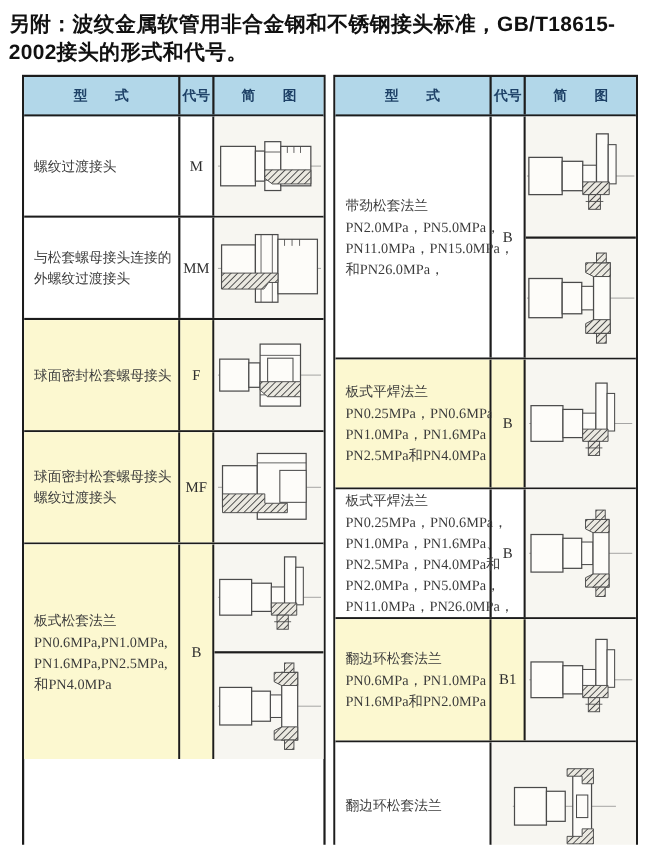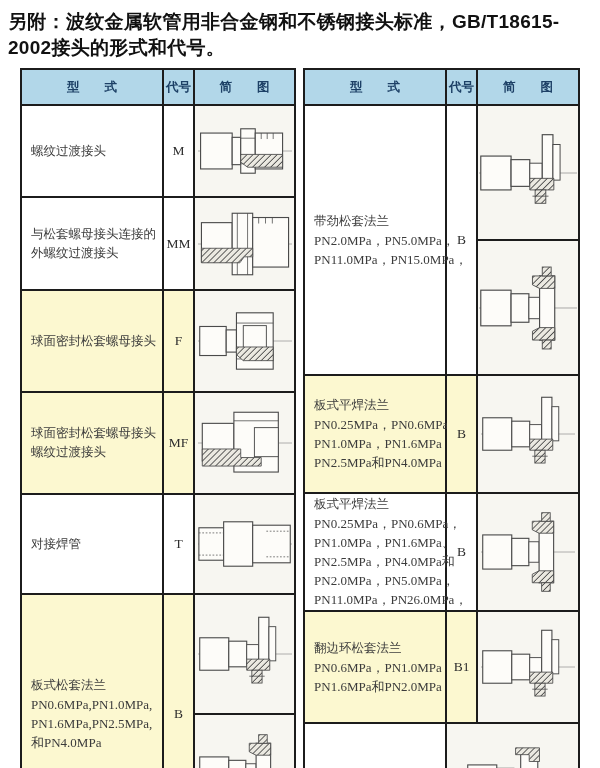--- a/index.html
+++ b/index.html
@@ -19,22 +19,22 @@
   .hcell{display:flex;align-items:center;justify-content:center;border-right:2px solid var(--bd);}
   .hcell:last-child,.cell:last-child{border-right:none;}
   .row{display:flex;border-bottom:2px solid var(--bd);background:#fff;}
   .ftable .row:last-child{border-bottom:none;}
   .cell{border-right:2px solid var(--bd);}
   .c0{width:142px;}
   .c1{width:31px;}
   .c2{flex:1 1 auto;}
   
   .t0 .r0{height:92px}.t0 .r1{height:102px}.t0 .r2{height:93px}
-  .t0 .r3{height:102px}.t0 .r4{height:100px}.t0 .r5{height:238px}
-  .t1 .r0{height:270px}.t1 .r1{height:118px}.t1 .r2{height:118px}
+  .t0 .r3{height:102px}.t0 .r4{height:100px}.t0 .r5{height:195px}
+  .t1 .r0{height:221px}.t1 .r1{height:118px}.t1 .r2{height:118px}
   .t1 .r3{height:112px}.t1 .r4{height:115px}
   .typec{display:flex;flex-direction:column;justify-content:center;
          padding:4px 4px 4px 9px;font-size:12.5px;}
   .tline{line-height:19px;white-space:nowrap;}
   .tline.pn{font-family:"Liberation Serif",serif;font-size:13px;}
   .codec{display:flex;align-items:center;justify-content:center;
          font-family:"Liberation Serif",serif;font-size:13.5px;color:#2e2e2e;}
   .row.hl .typec,.row.hl .codec{background:var(--hl);}
   .diagc{display:flex;flex-direction:column;background:var(--dbg);}
   .dbox{flex:1 1 0;display:flex;align-items:center;justify-content:center;overflow:hidden;}
@@ -203,33 +203,20 @@
         </div>
         <div class="cell c1 codec">MF</div>
         <div class="cell c2 diagc">
           <div class="dbox">
             <svg class="dsvg" viewBox="0 0 110 96" aria-hidden="true">
               <use href="#sym-fitting-female-adapter"></use>
             </svg>
           </div>
         </div>
       </div>
-      <div class="row r4">
-        <div class="cell c0 typec">
-          <div class="tline">对接焊管</div>
-        </div>
-        <div class="cell c1 codec">T</div>
-        <div class="cell c2 diagc">
-          <div class="dbox">
-            <svg class="dsvg" viewBox="0 0 110 96" aria-hidden="true">
-              <use href="#sym-fitting-butt-weld"></use>
-            </svg>
-          </div>
-        </div>
-      </div>
       <div class="row r5 hl">
         <div class="cell c0 typec">
           <div class="tline">板式松套法兰</div>
           <div class="tline pn">PN0.6MPa,PN1.0MPa,</div>
           <div class="tline pn">PN1.6MPa,PN2.5MPa,</div>
           <div class="tline pn">和PN4.0MPa</div>
         </div>
         <div class="cell c1 codec">B</div>
         <div class="cell c2 diagc">
           <div class="dbox">
@@ -249,20 +236,21 @@
       <div class="hdr">
         <div class="hcell c0">型　　式</div>
         <div class="hcell c1">代号</div>
         <div class="hcell c2">简　　图</div>
       </div>
       <div class="row r0">
         <div class="cell c0 typec">
           <div class="tline">带劲松套法兰</div>
           <div class="tline pn">PN2.0MPa，PN5.0MPa，</div>
           <div class="tline pn">PN11.0MPa，PN15.0MPa，</div>
+          <div class="tline pn">和PN26.0MPa，</div>
         </div>
         <div class="cell c1 codec">B</div>
         <div class="cell c2 diagc">
           <div class="dbox">
             <svg class="dsvg" viewBox="0 0 110 96" aria-hidden="true">
               <use href="#sym-fitting-lap-flange"></use>
             </svg>
           </div>
           <div class="dbox dsep">
             <svg class="dsvg" viewBox="0 0 110 96" aria-hidden="true">

